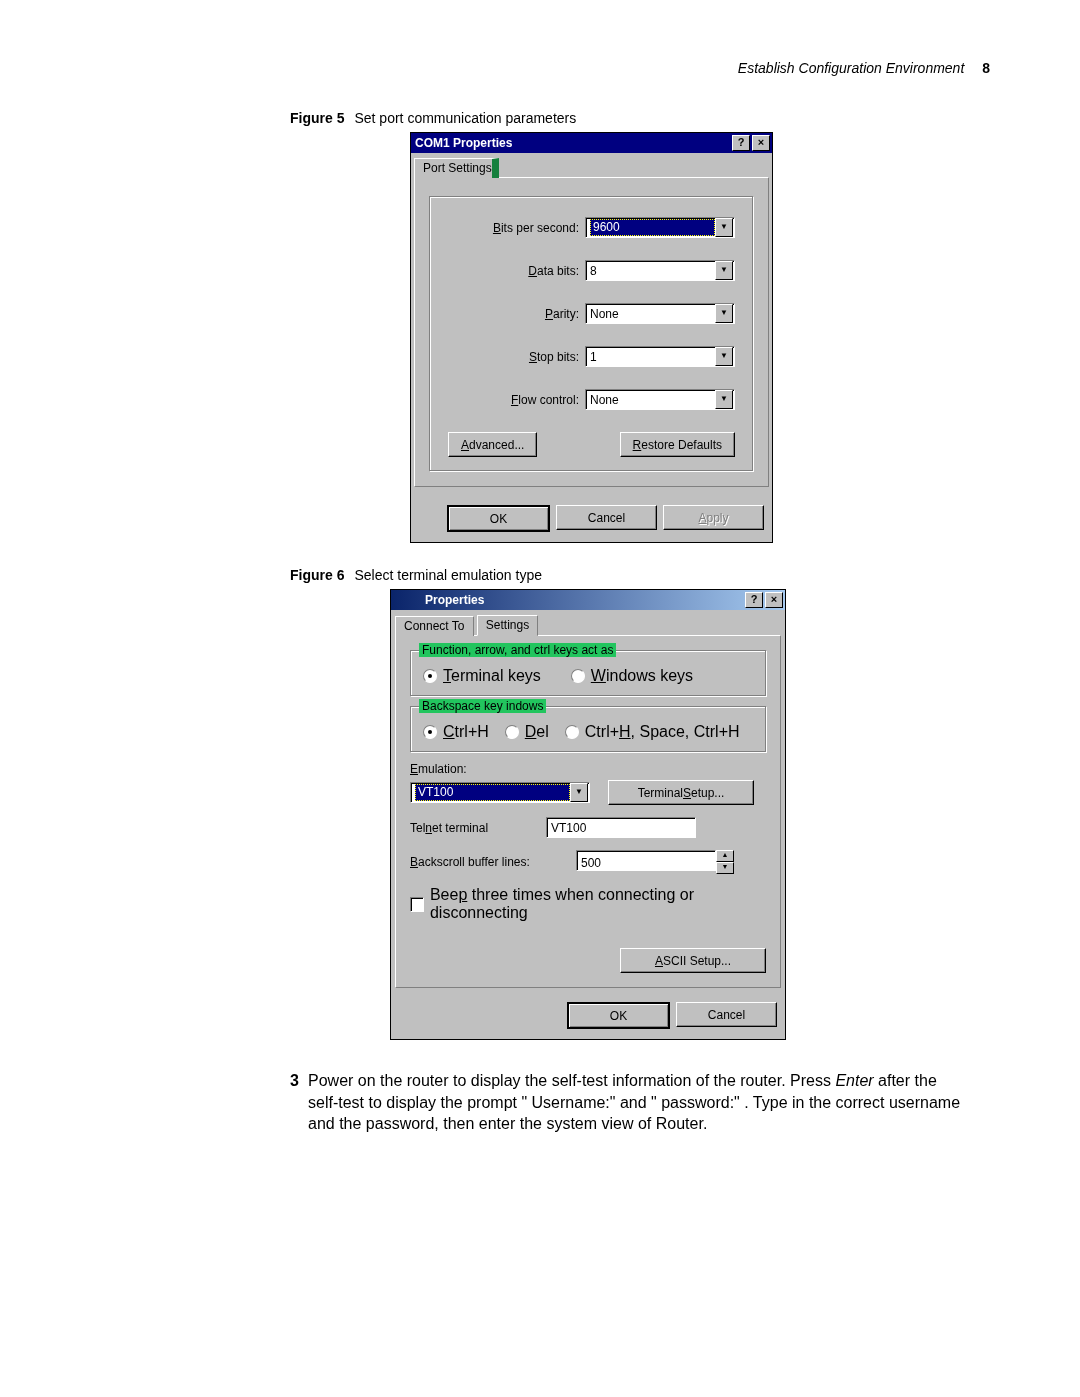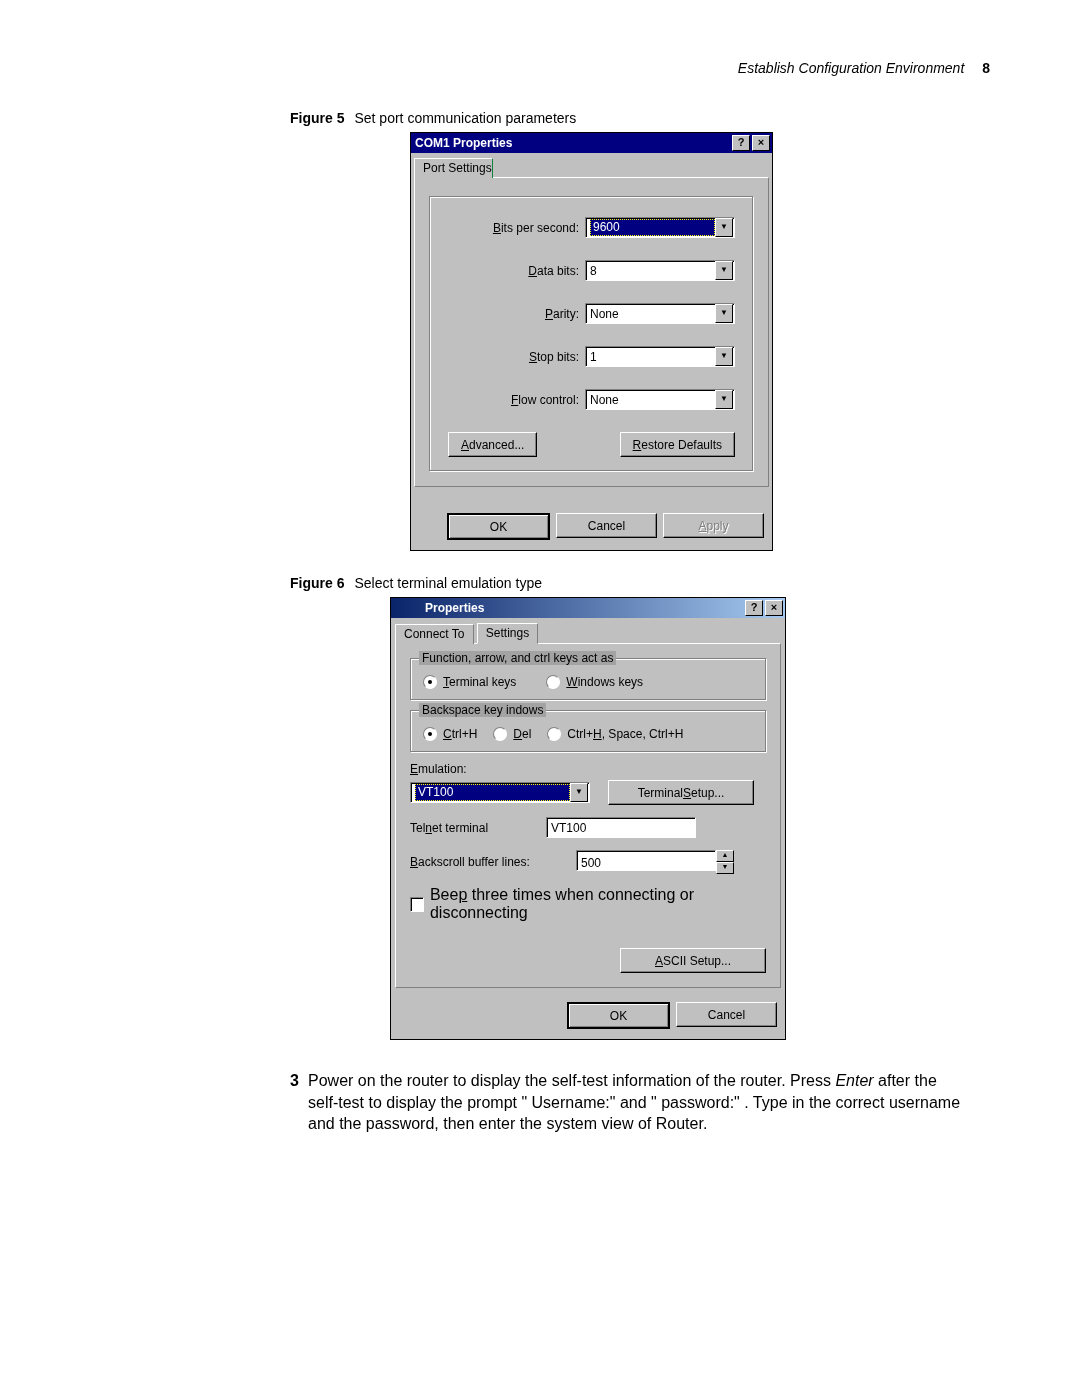--- a/index.html
+++ b/index.html
@@ -69,29 +69,29 @@
     margin-left: 2px;
   }
   .tabstrip1 {
     padding: 4px 3px 0 3px;
     position: relative;
   }
   .tab1 {
     display: inline-block;
     border-top: 1px solid #fff;
     border-left: 1px solid #fff;
-    border-right: 1px solid #15803d;
+    border-right: 7px solid #15803d;
     background: #c0c0c0;
     padding: 2px 0 3px 8px;
     font-size: 12px;
     position: relative;
     top: 1px;
   }
   .tabbody1 {
-    margin: 0 3px 20px 3px;
+    margin: 0 3px 12px 3px;
     border-top: 1px solid #fff;
     border-left: 1px solid #fff;
     border-right: 1px solid #808080;
     border-bottom: 1px solid #808080;
     background: #c0c0c0;
     padding: 18px 14px 14px 14px;
   }
   .innerbox1 {
     border-top: 1px solid #808080;
     border-left: 1px solid #808080;
@@ -224,25 +224,25 @@
   .group {
     border: 1px solid #808080;
     box-shadow: 1px 1px 0 #fff inset, 1px 1px 0 #fff;
     padding: 16px 12px 10px 12px;
     margin-bottom: 10px;
     position: relative;
   }
   .group .glabel {
     position: absolute;
     top: -8px; left: 8px;
-    background: #a3a3a3;
+    background: #22c55e;
     padding: 0 3px;
     font-size: 12px;
   }
-  .radios { display: flex; gap: 30px; font-size: 12px; }
+  .radios { display: flex; gap: 30px; font-size: 16px; }
   .radio {
     display: flex; align-items: center; gap: 6px;
   }
   .rdot {
     width: 12px; height: 12px; border-radius: 50%;
     background: #fff;
     border-top: 1px solid #808080;
     border-left: 1px solid #808080;
     border-right: 1px solid #fff;
     border-bottom: 1px solid #fff;

